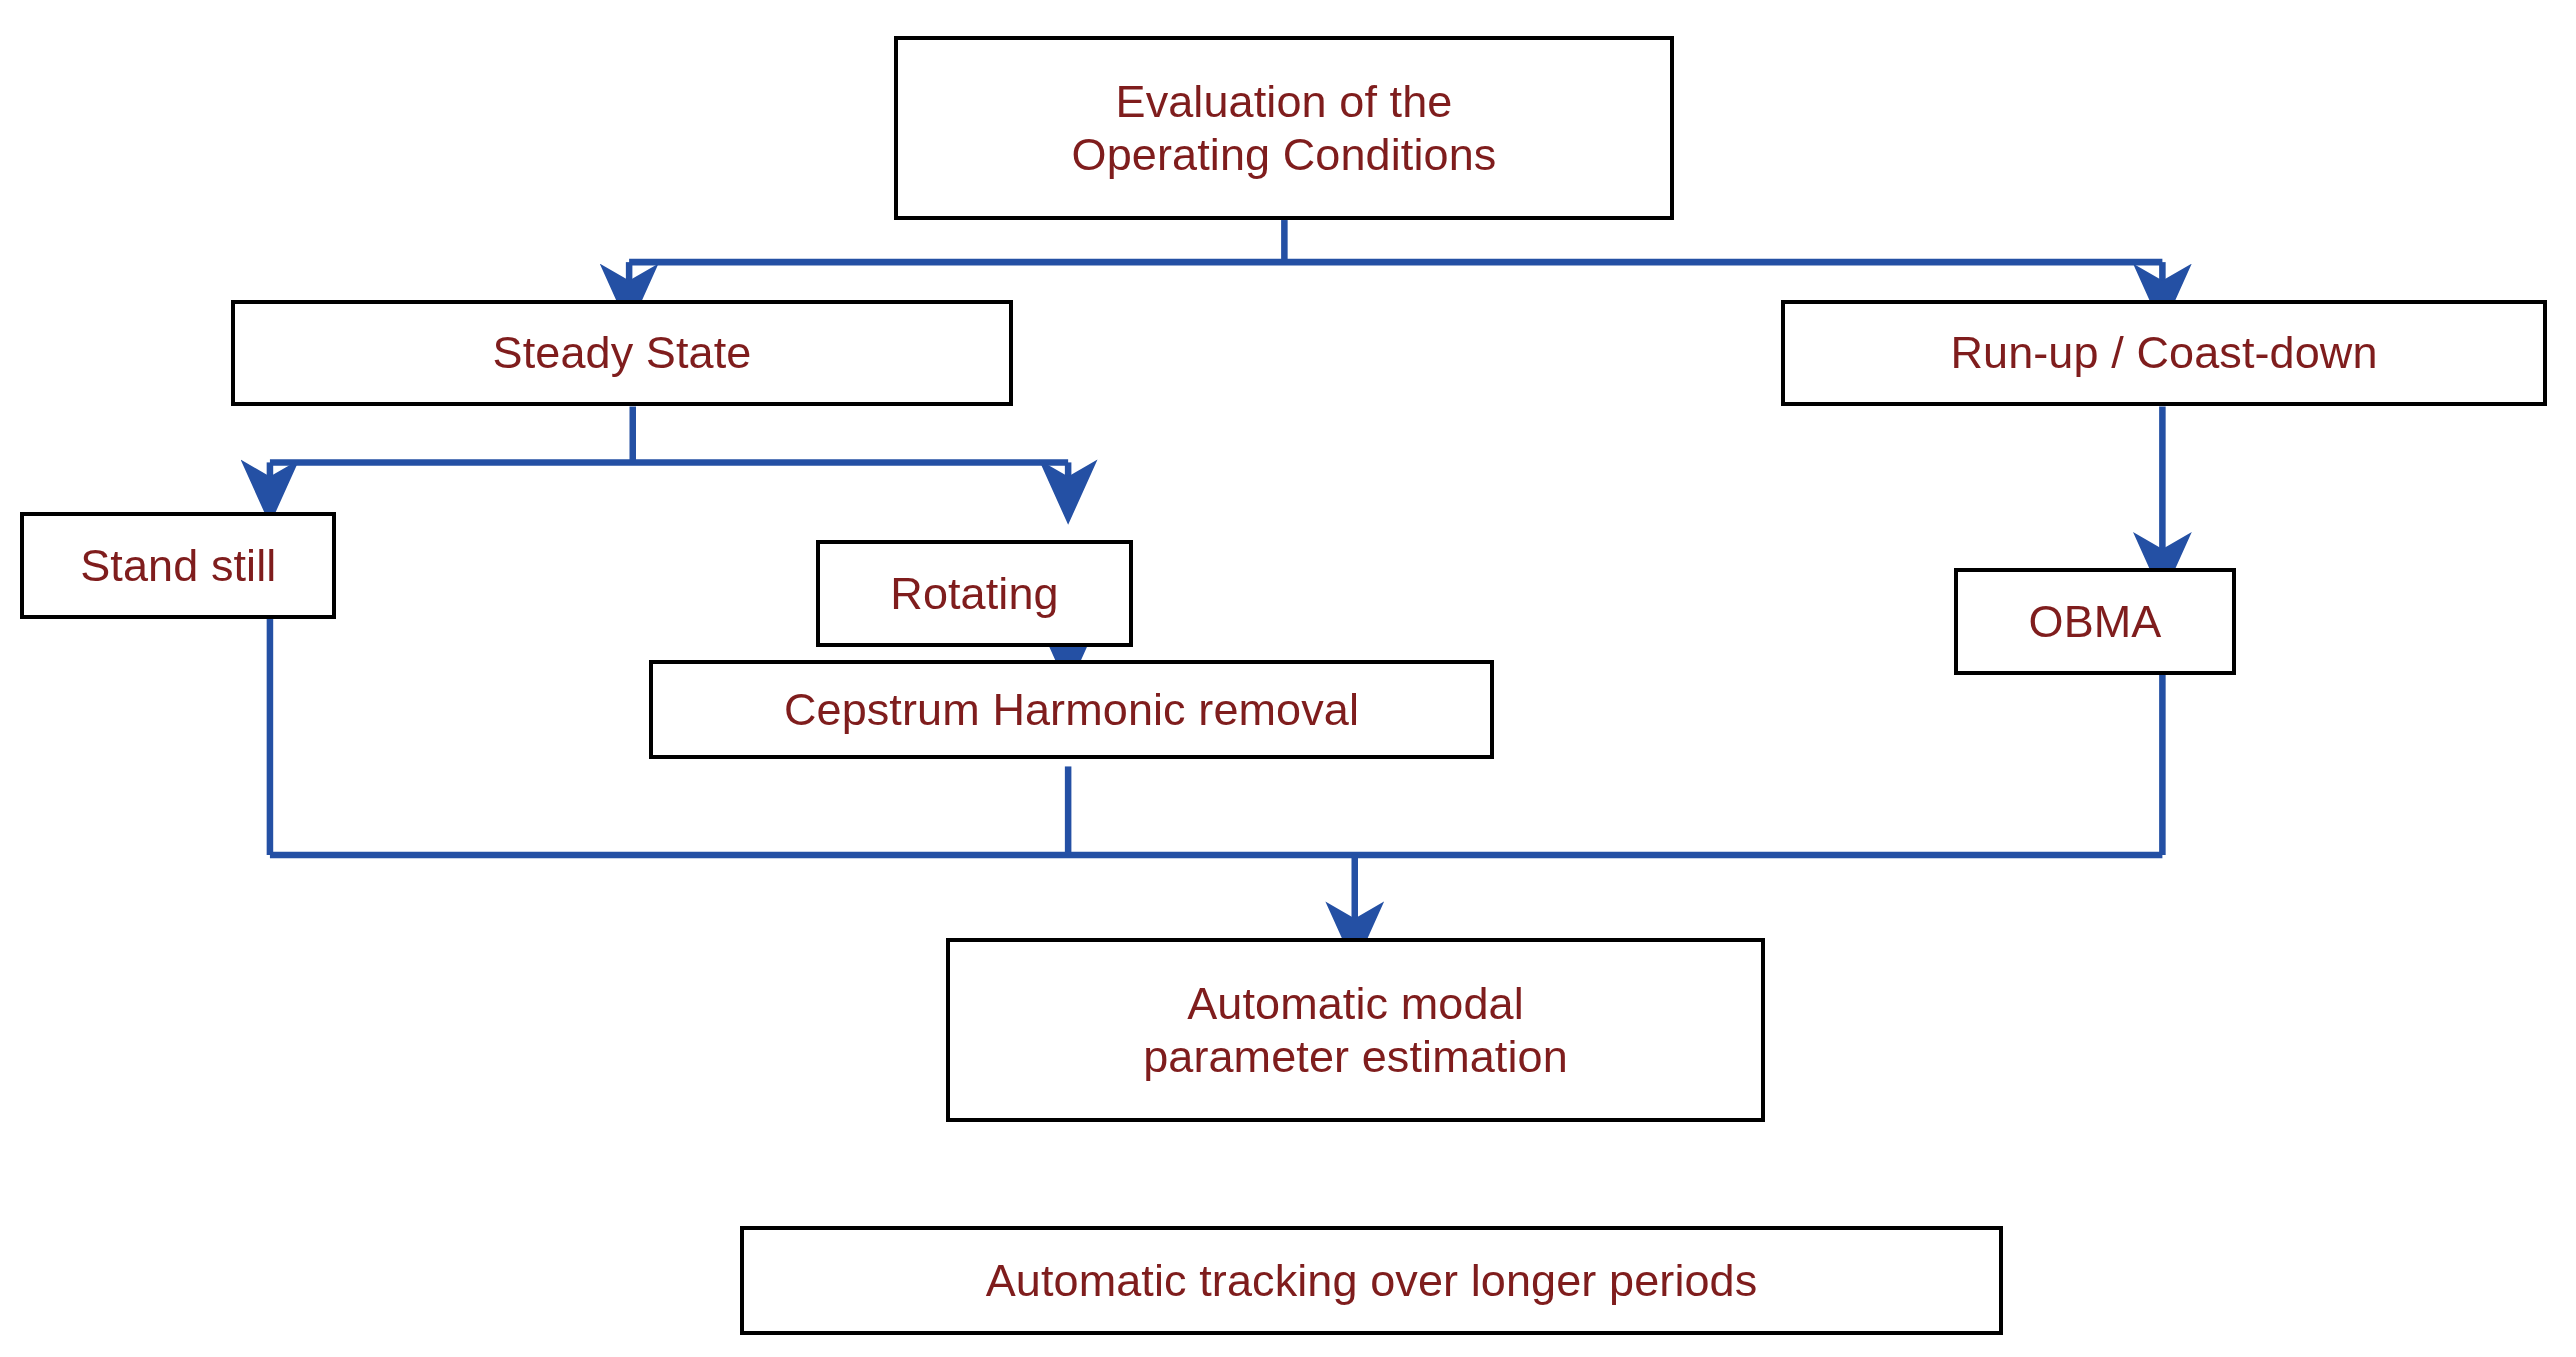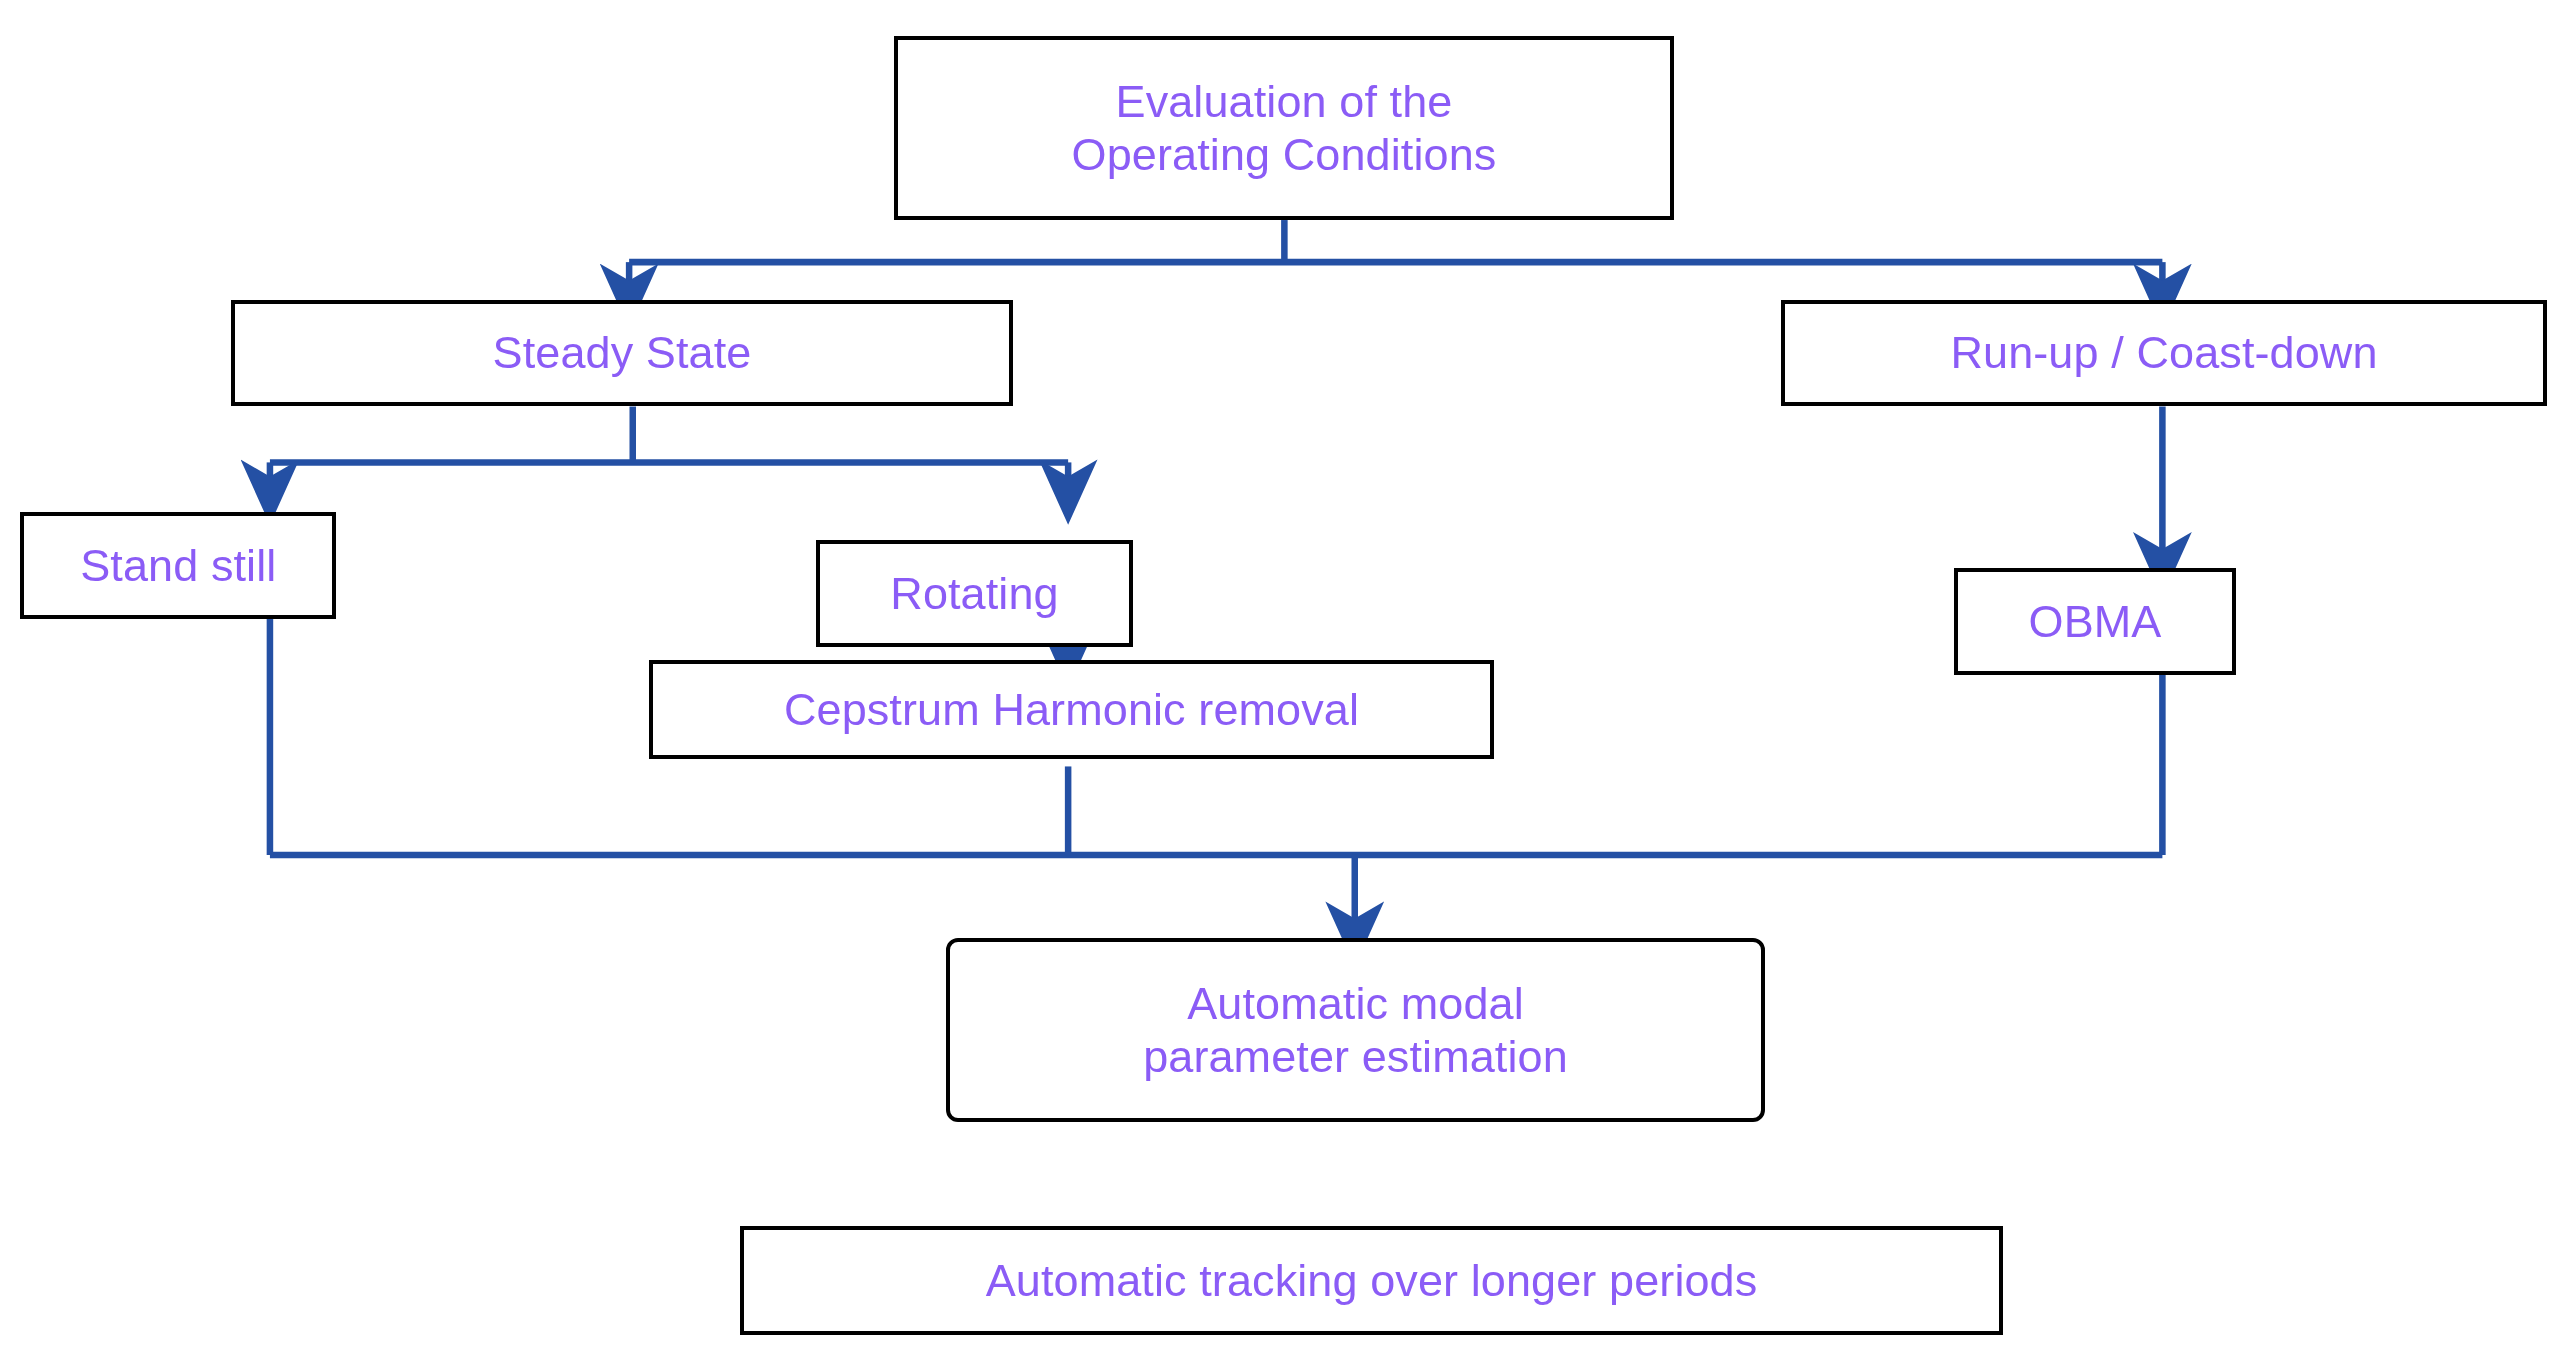--- a/index.html
+++ b/index.html
@@ -17,21 +17,21 @@
   }
   .node {
     position: absolute;
     box-sizing: border-box;
     background: #ffffff;
     border: 4.4px solid #000000;
     display: flex;
     align-items: center;
     justify-content: center;
     text-align: center;
-    color: #8b5cf6;
+    color: #7f1d1d;
     font-size: 45px;
     line-height: 1.18;
     letter-spacing: 0.1px;
     white-space: pre-line;
     padding: 2.9px 7.3px;
   }
   #flow-edges {
     position: absolute;
     left: 0;
     top: 0;
@@ -91,19 +91,19 @@
   <div class="node" style="left:1781px; top:300px; width:766px; height:106px;">Run-up / Coast-down</div>
 
   <div class="node" style="left:20.3px; top:496px; width:316px; height:107px;margin-top:16px;">Stand still</div>
 
   <div class="node" style="left:816px; top:496px; width:317px; height:107px;margin-top:44px;">Rotating</div>
 
   <div class="node" style="left:1954px; top:568px; width:282px; height:107px;">OBMA</div>
 
   <div class="node" style="left:649px; top:660px; width:845px; height:99px;">Cepstrum Harmonic removal</div>
 
-  <div class="node" style="left:946px; top:938px; width:819px; height:184px;border-radius:12px;">Automatic modal
+  <div class="node" style="left:946px; top:938px; width:819px; height:184px;">Automatic modal
 parameter estimation</div>
 
   <div class="node" style="left:740px; top:1226px; width:1263px; height:109px;">Automatic tracking over longer periods</div>
 
 </div>
 
 
 </body></html>

